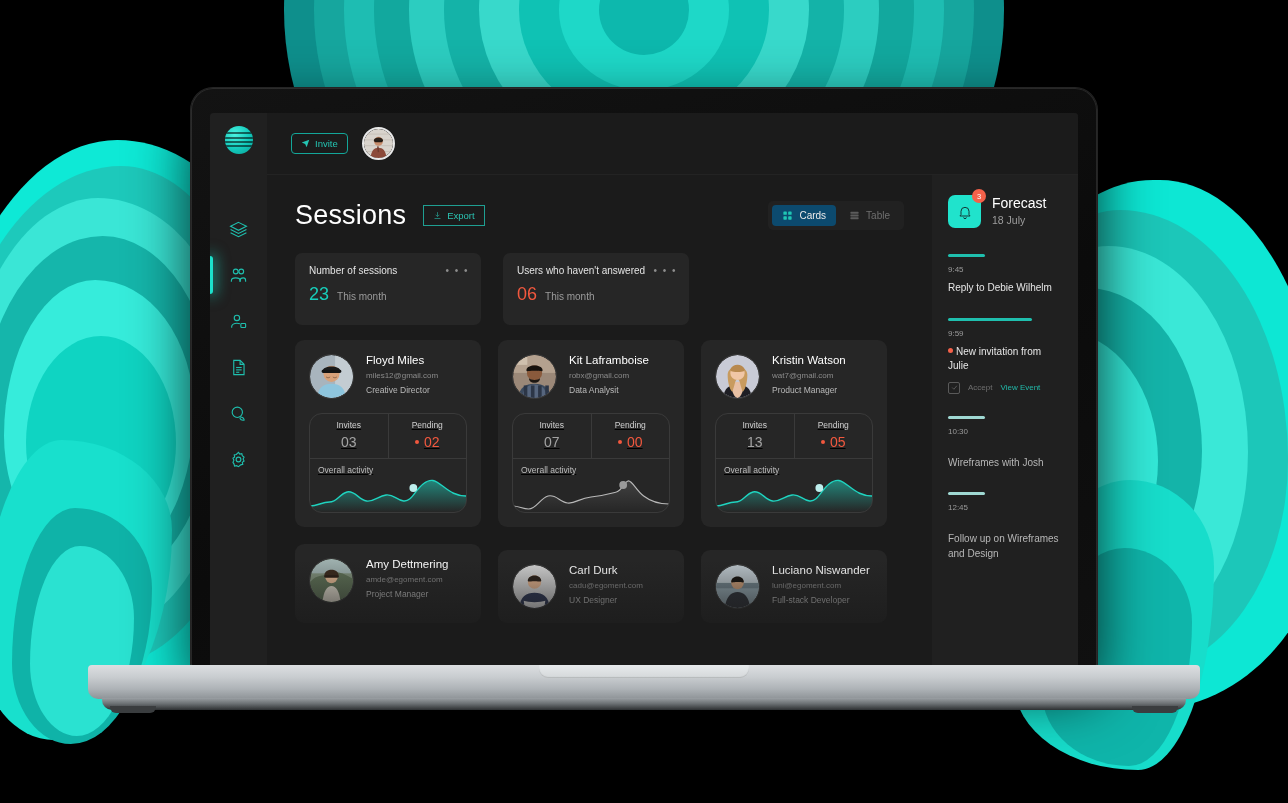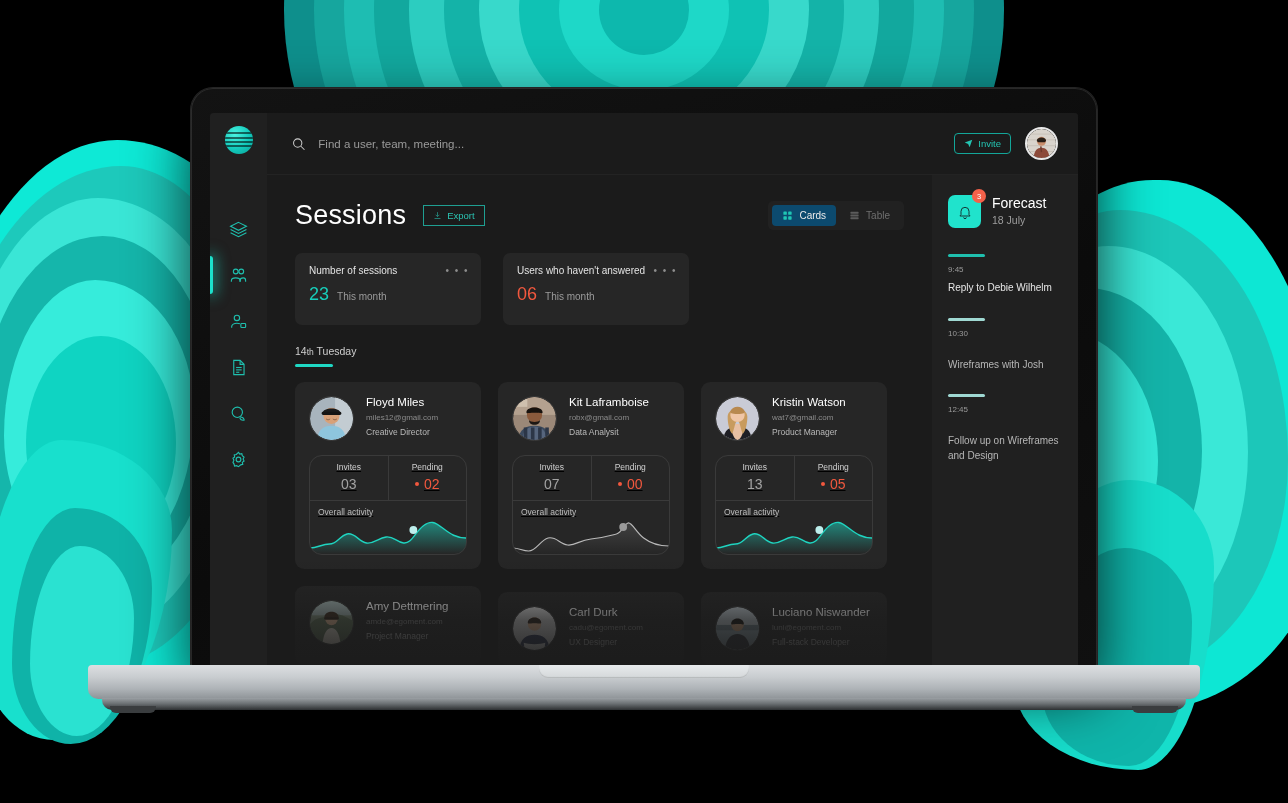--- a/index.html
+++ b/index.html
@@ -303,27 +303,20 @@
                 <circle cx="12" cy="12" r="3"></circle>
                 <path d="M12 3l1.6 2.2 2.6-.6.6 2.6L19 9l-1.2 2.4L19 14l-2.2 1.6.6 2.6-2.6.6L12 21l-2.4-1.2-2.6.6-.6-2.6L5 15.6 6.2 13 5 10.4l2.2-1.6-.6-2.6 2.6-.6z"></path>
               </svg>
             </div>
           </div>
         </nav>
 
         <div class="mainCol">
 
           <header class="topbar">
-            <div class="searchwrap">
-              <svg viewBox="0 0 24 24">
-                <circle cx="10.5" cy="10.5" r="6.5"></circle>
-                  <line x1="15.5" y1="15.5" x2="21" y2="21"></line>
-              </svg>
-              <input class="searchInput" placeholder="Find a user, team, meeting..." style="">
-            </div>
             <button class="inviteBtn">
               <svg viewBox="0 0 24 24">
                   <path d="M22 2L11 13 2 9l20-7-7 20-4-9"></path>
                 </svg>
               <span>Invite</span>
             </button>
             <div class="avatarTop">
               <svg class="ph" viewBox="0 0 40 40">
                 <defs>
                     <clipPath id="cA">
@@ -395,27 +388,20 @@
                 <div class="statCard">
                   <div class="statLabel">Users  who haven't answered</div>
                   <div class="statDots">• • •</div>
                   <div class="statValRow">
                     <span class="statVal orange">06</span>
                     <span class="statSub">This month</span>
                   </div>
                 </div>
               </div>
 
-              <div class="dayRow">
-                <div class="dayLabel">
-                  <span>14</span><em>th</em>
-                  <span>Tuesday</span>
-                </div>
-                <div class="dayBar"></div>
-              </div>
 
               <div class="cardGrid">
 
                 <div class="uCard">
                   <div class="uHead">
                     <div class="uAvatar">
                       <svg class="ph" viewBox="0 0 48 48">
                         <defs>
                             <clipPath id="c1">
                               <circle cx="24" cy="24" r="24"></circle>
@@ -680,20 +666,34 @@
                 </div>
               </div>
 
               <div class="evts">
                 <div class="evt">
                   <div class="evtBar" style="width:32%;background:#1fbfae"></div>
                   <div class="evtTime">9:45</div>
                   <div class="evtText">Reply to Debie Wilhelm</div>
                 </div>
 
+                <div class="evt">
+                  <div class="evtBar" style="width:72%;background:#1fbfae"></div>
+                  <div class="evtTime">9:59</div>
+                  <div class="evtText"><span class="evtDot"></span><span>New invitation from Julie</span></div>
+                  <div class="evtActions">
+                    <span class="chk">
+                      <svg viewBox="0 0 24 24">
+                          <polyline points="4,12 10,18 20,6"></polyline>
+                        </svg>
+                    </span>
+                    <span class="acceptLbl">Accept</span>
+                    <span class="viewLbl">View Event</span>
+                  </div>
+                </div>
 
                 <div class="evt">
                   <div class="evtBar" style="width:32%;background:#9fd8d2"></div>
                   <div class="evtTime">10:30</div>
                   <div class="evtText dim">Wireframes with Josh</div>
                 </div>
 
                 <div class="evt">
                   <div class="evtBar" style="width:32%;background:#9fd8d2"></div>
                   <div class="evtTime">12:45</div>

